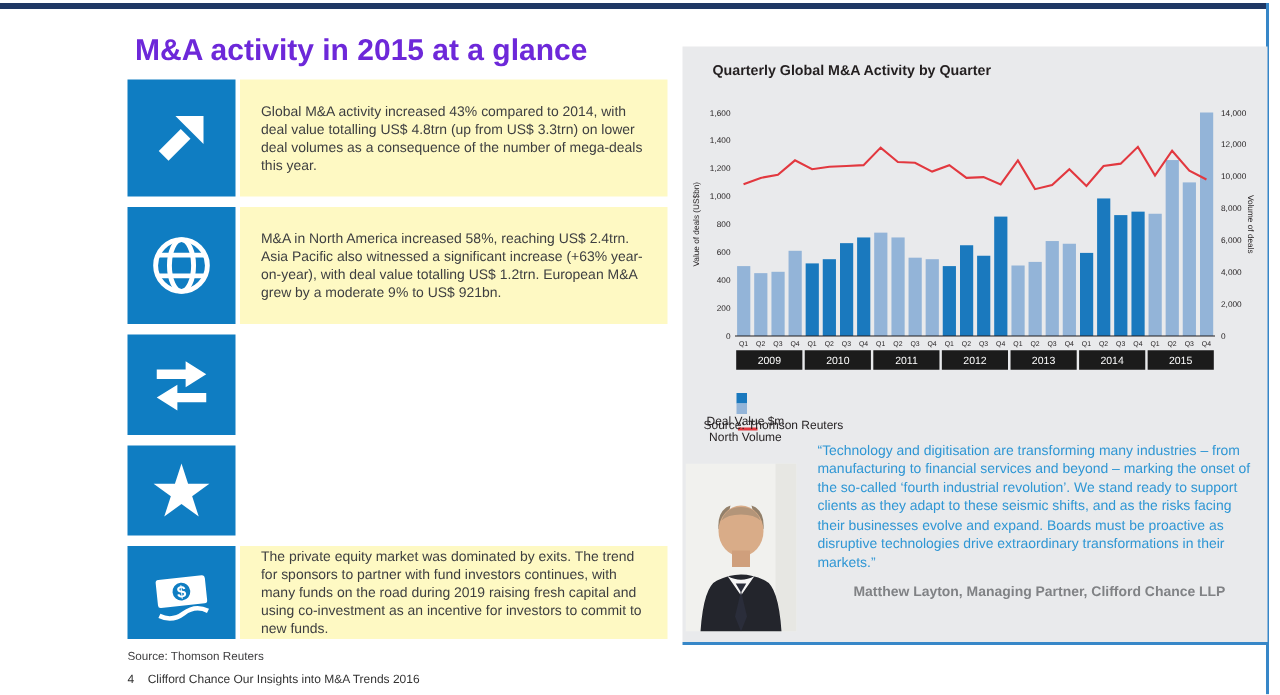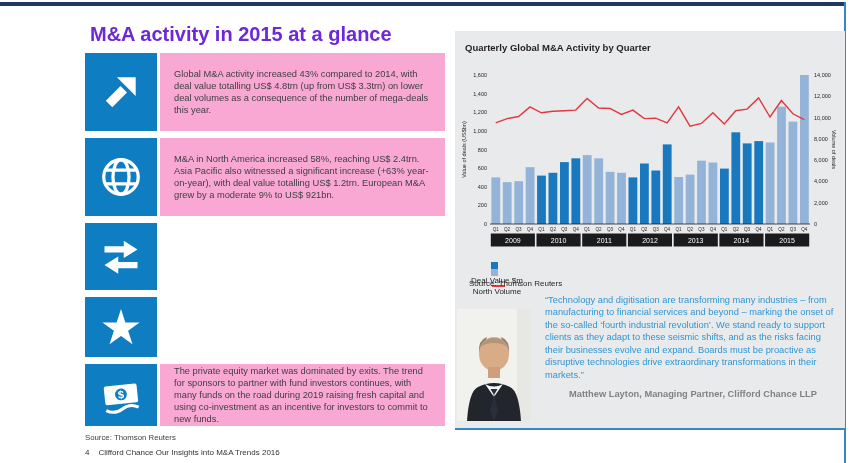--- a/index.html
+++ b/index.html
@@ -4,29 +4,29 @@
 <style>
   html,body{margin:0;padding:0;background:#ffffff;font-family:"Liberation Sans",sans-serif;}
   .page{position:relative;width:853px;height:463px;background:#fff;overflow:hidden;}
   .top-bar{position:absolute;left:0;top:2px;width:846px;height:4px;background:#1f3864;}
   .right-border{position:absolute;left:844px;top:2px;width:2px;height:461px;background:#3787c8;}
 
   .left-col{position:absolute;left:85px;top:26px;width:360px;}
   .page-title{margin:0 0 11px 5px;font-size:20px;line-height:16px;font-weight:bold;color:#6d28d9;}
   .hl-row{display:flex;margin-bottom:7px;}
   .hl-tile{width:72px;flex:none;background:#0f7dc2;display:flex;align-items:center;justify-content:center;margin-right:3px;}
-  .hl-panel{flex:1;background:#f9a8d4;display:flex;align-items:center;}
+  .hl-panel{flex:1;background:#fef9c3;display:flex;align-items:center;}
   .hl-text{padding:5px 10px 5px 14px;font-size:9.3px;line-height:1.3;color:#3d3e40;}
   .h78{height:78px}.h67{height:67px}.h60{height:60px}.h62{height:62px}
   .src-row{display:flex;justify-content:space-between;margin-top:7px;font-size:7.8px;color:#414042;}
   .page-footer{position:absolute;left:85px;top:448px;font-size:8px;color:#333;display:flex;gap:9px;}
 
   .panel{position:absolute;left:455px;top:31px;width:390px;height:397px;background:#e9eaec;}
   .panel-bottom{position:absolute;left:455px;top:428px;width:390px;height:2px;background:#3787c8;}
-  .chart-title{position:absolute;left:10px;top:11px;font-size:9.5px;font-weight:bold;color:#231f20;}
+  .chart-title{position:absolute;left:20px;top:11px;font-size:9.5px;font-weight:bold;color:#231f20;}
   #chart-svg{position:absolute;left:4px;top:26px;}
   .legend{position:absolute;left:14px;top:231px;display:flex;align-items:center;font-size:8px;color:#231f20;flex-direction:column;}
   .sw{width:7px;height:7px;margin-right:2px;flex:none;}
   .legend-line{width:13px;height:2px;margin:0 4px 0 10px;flex:none;}
   .legend-label{margin-left:2px;}
   .chart-source{position:absolute;left:14px;top:248px;font-size:8px;color:#231f20;}
   .quote{position:absolute;left:90px;top:263px;width:290px;font-size:9.3px;line-height:1.34;color:#2e96d4;}
   .attribution{margin-top:7px;font-weight:bold;color:#808285;font-size:9.3px;padding-left:24px;}
   .photo{position:absolute;left:2px;bottom:7px;width:74px;height:112px;}
 </style>

